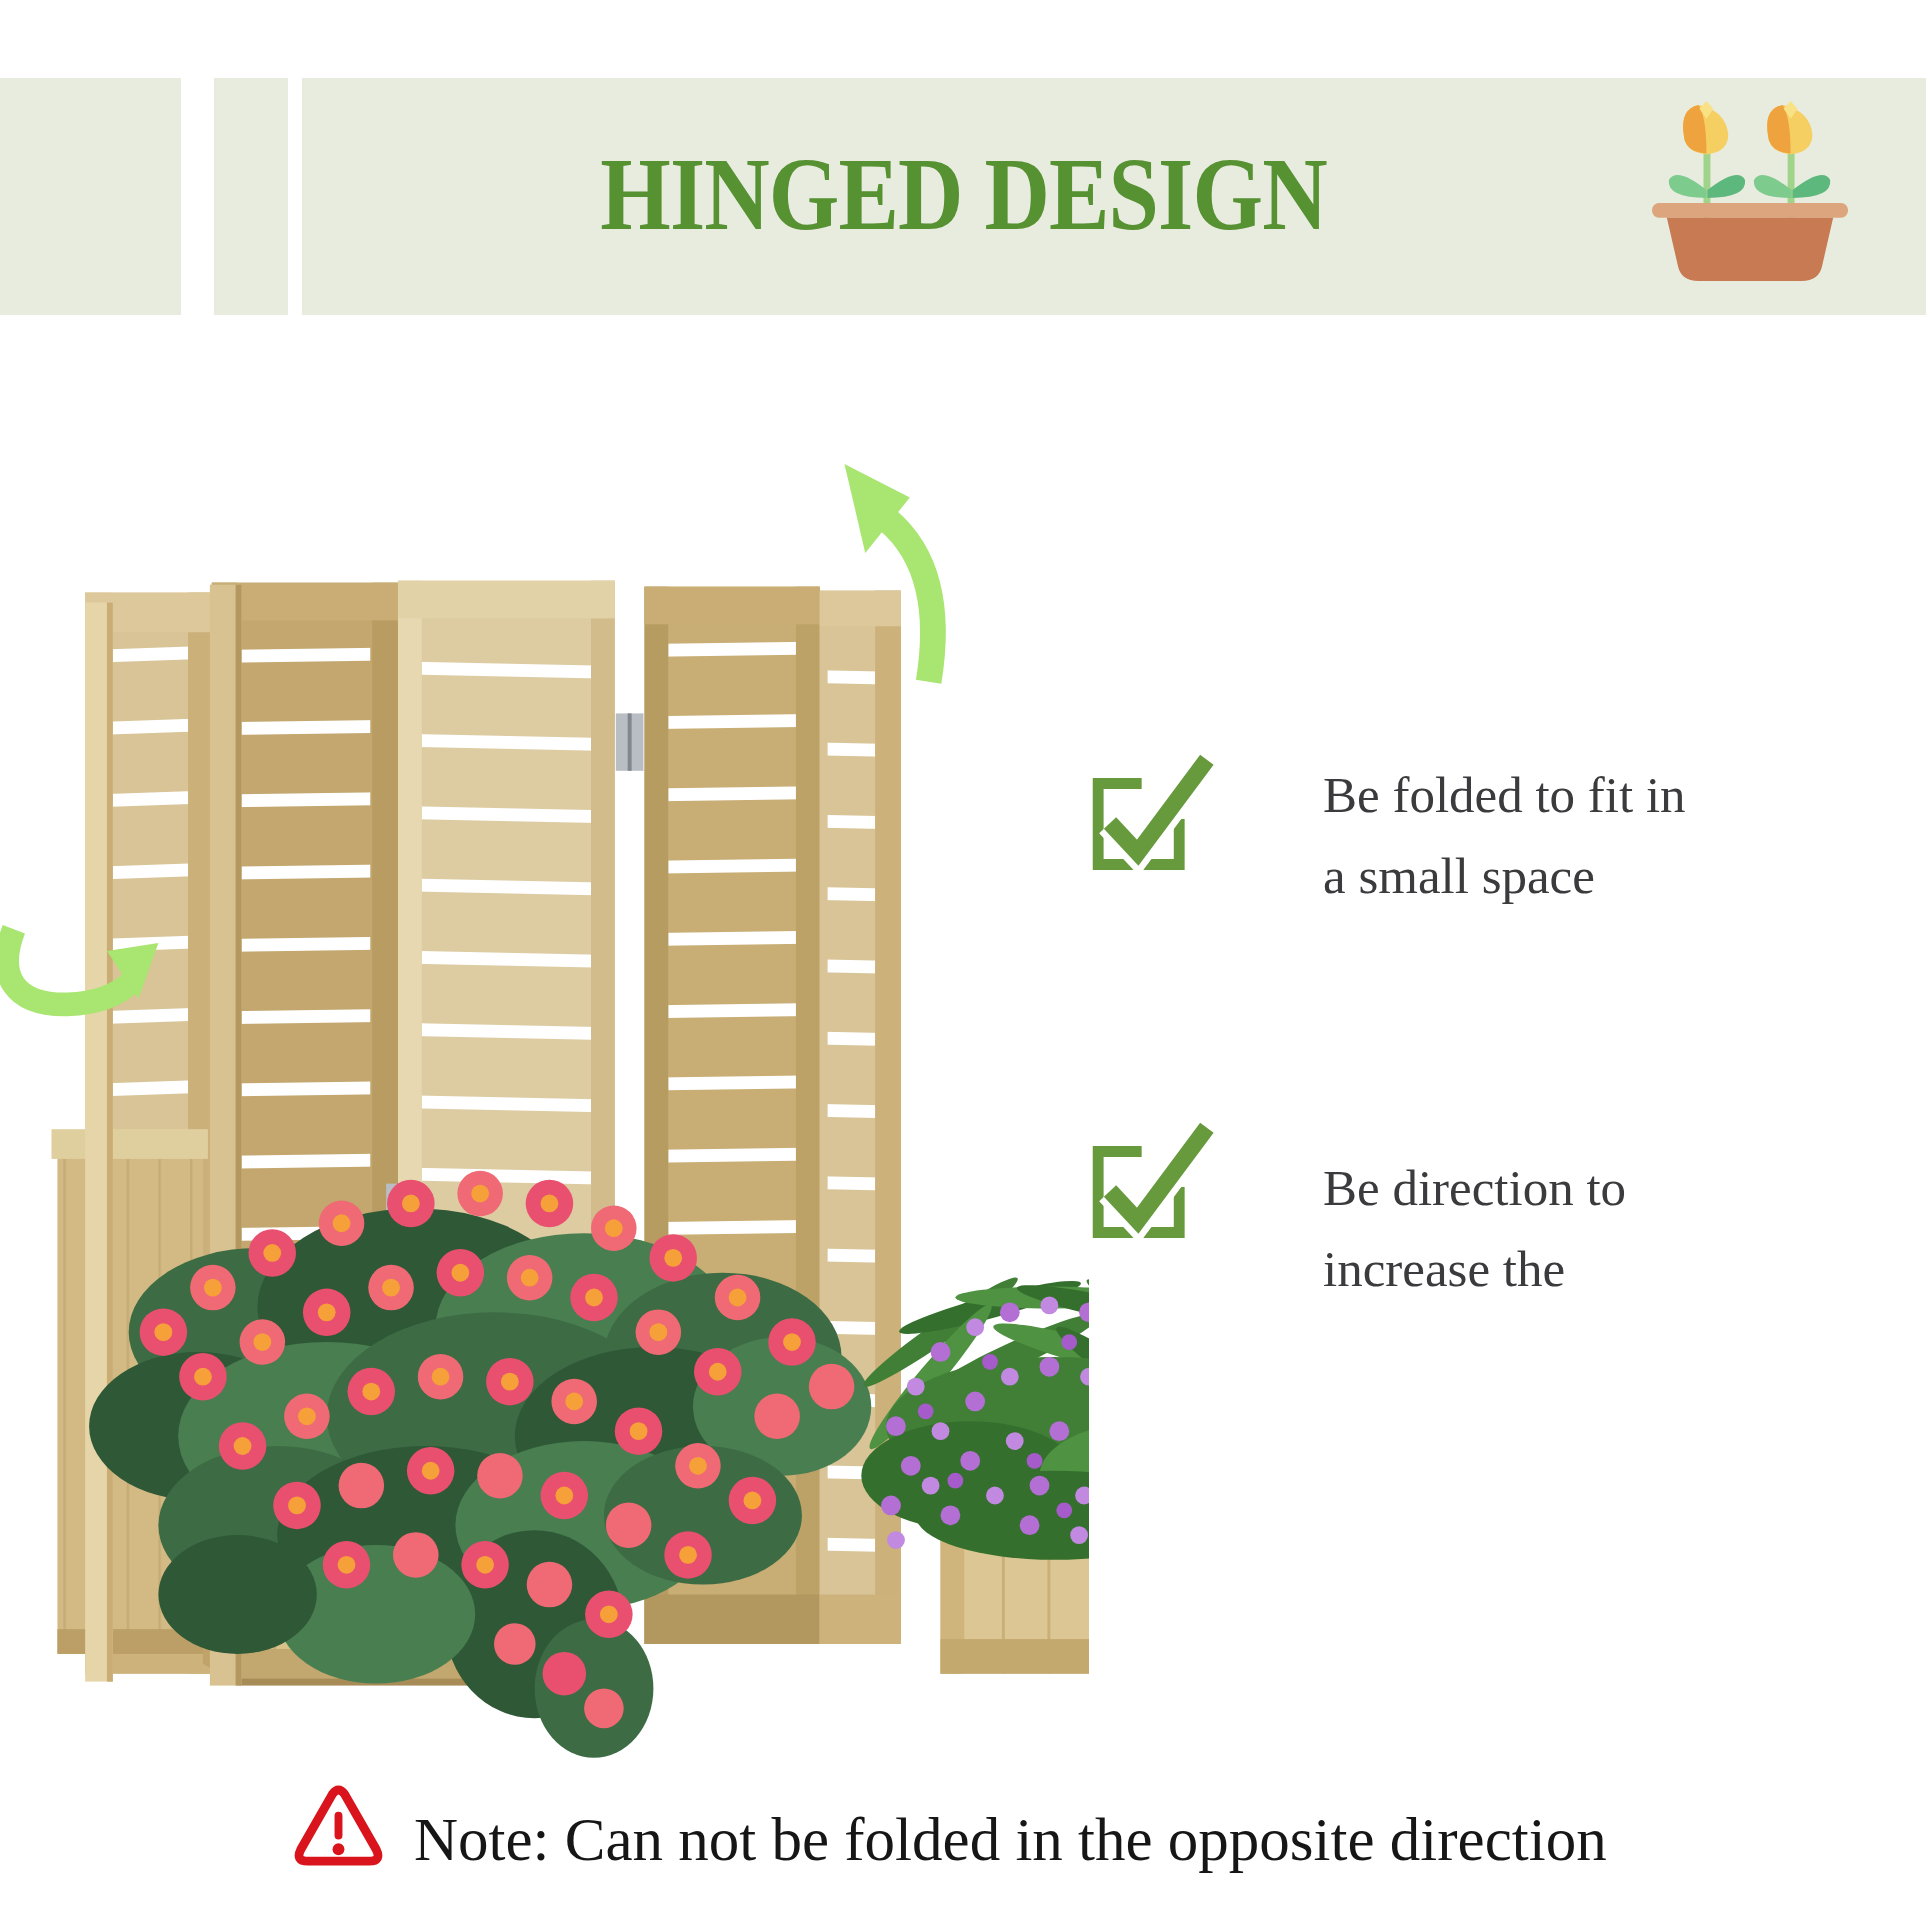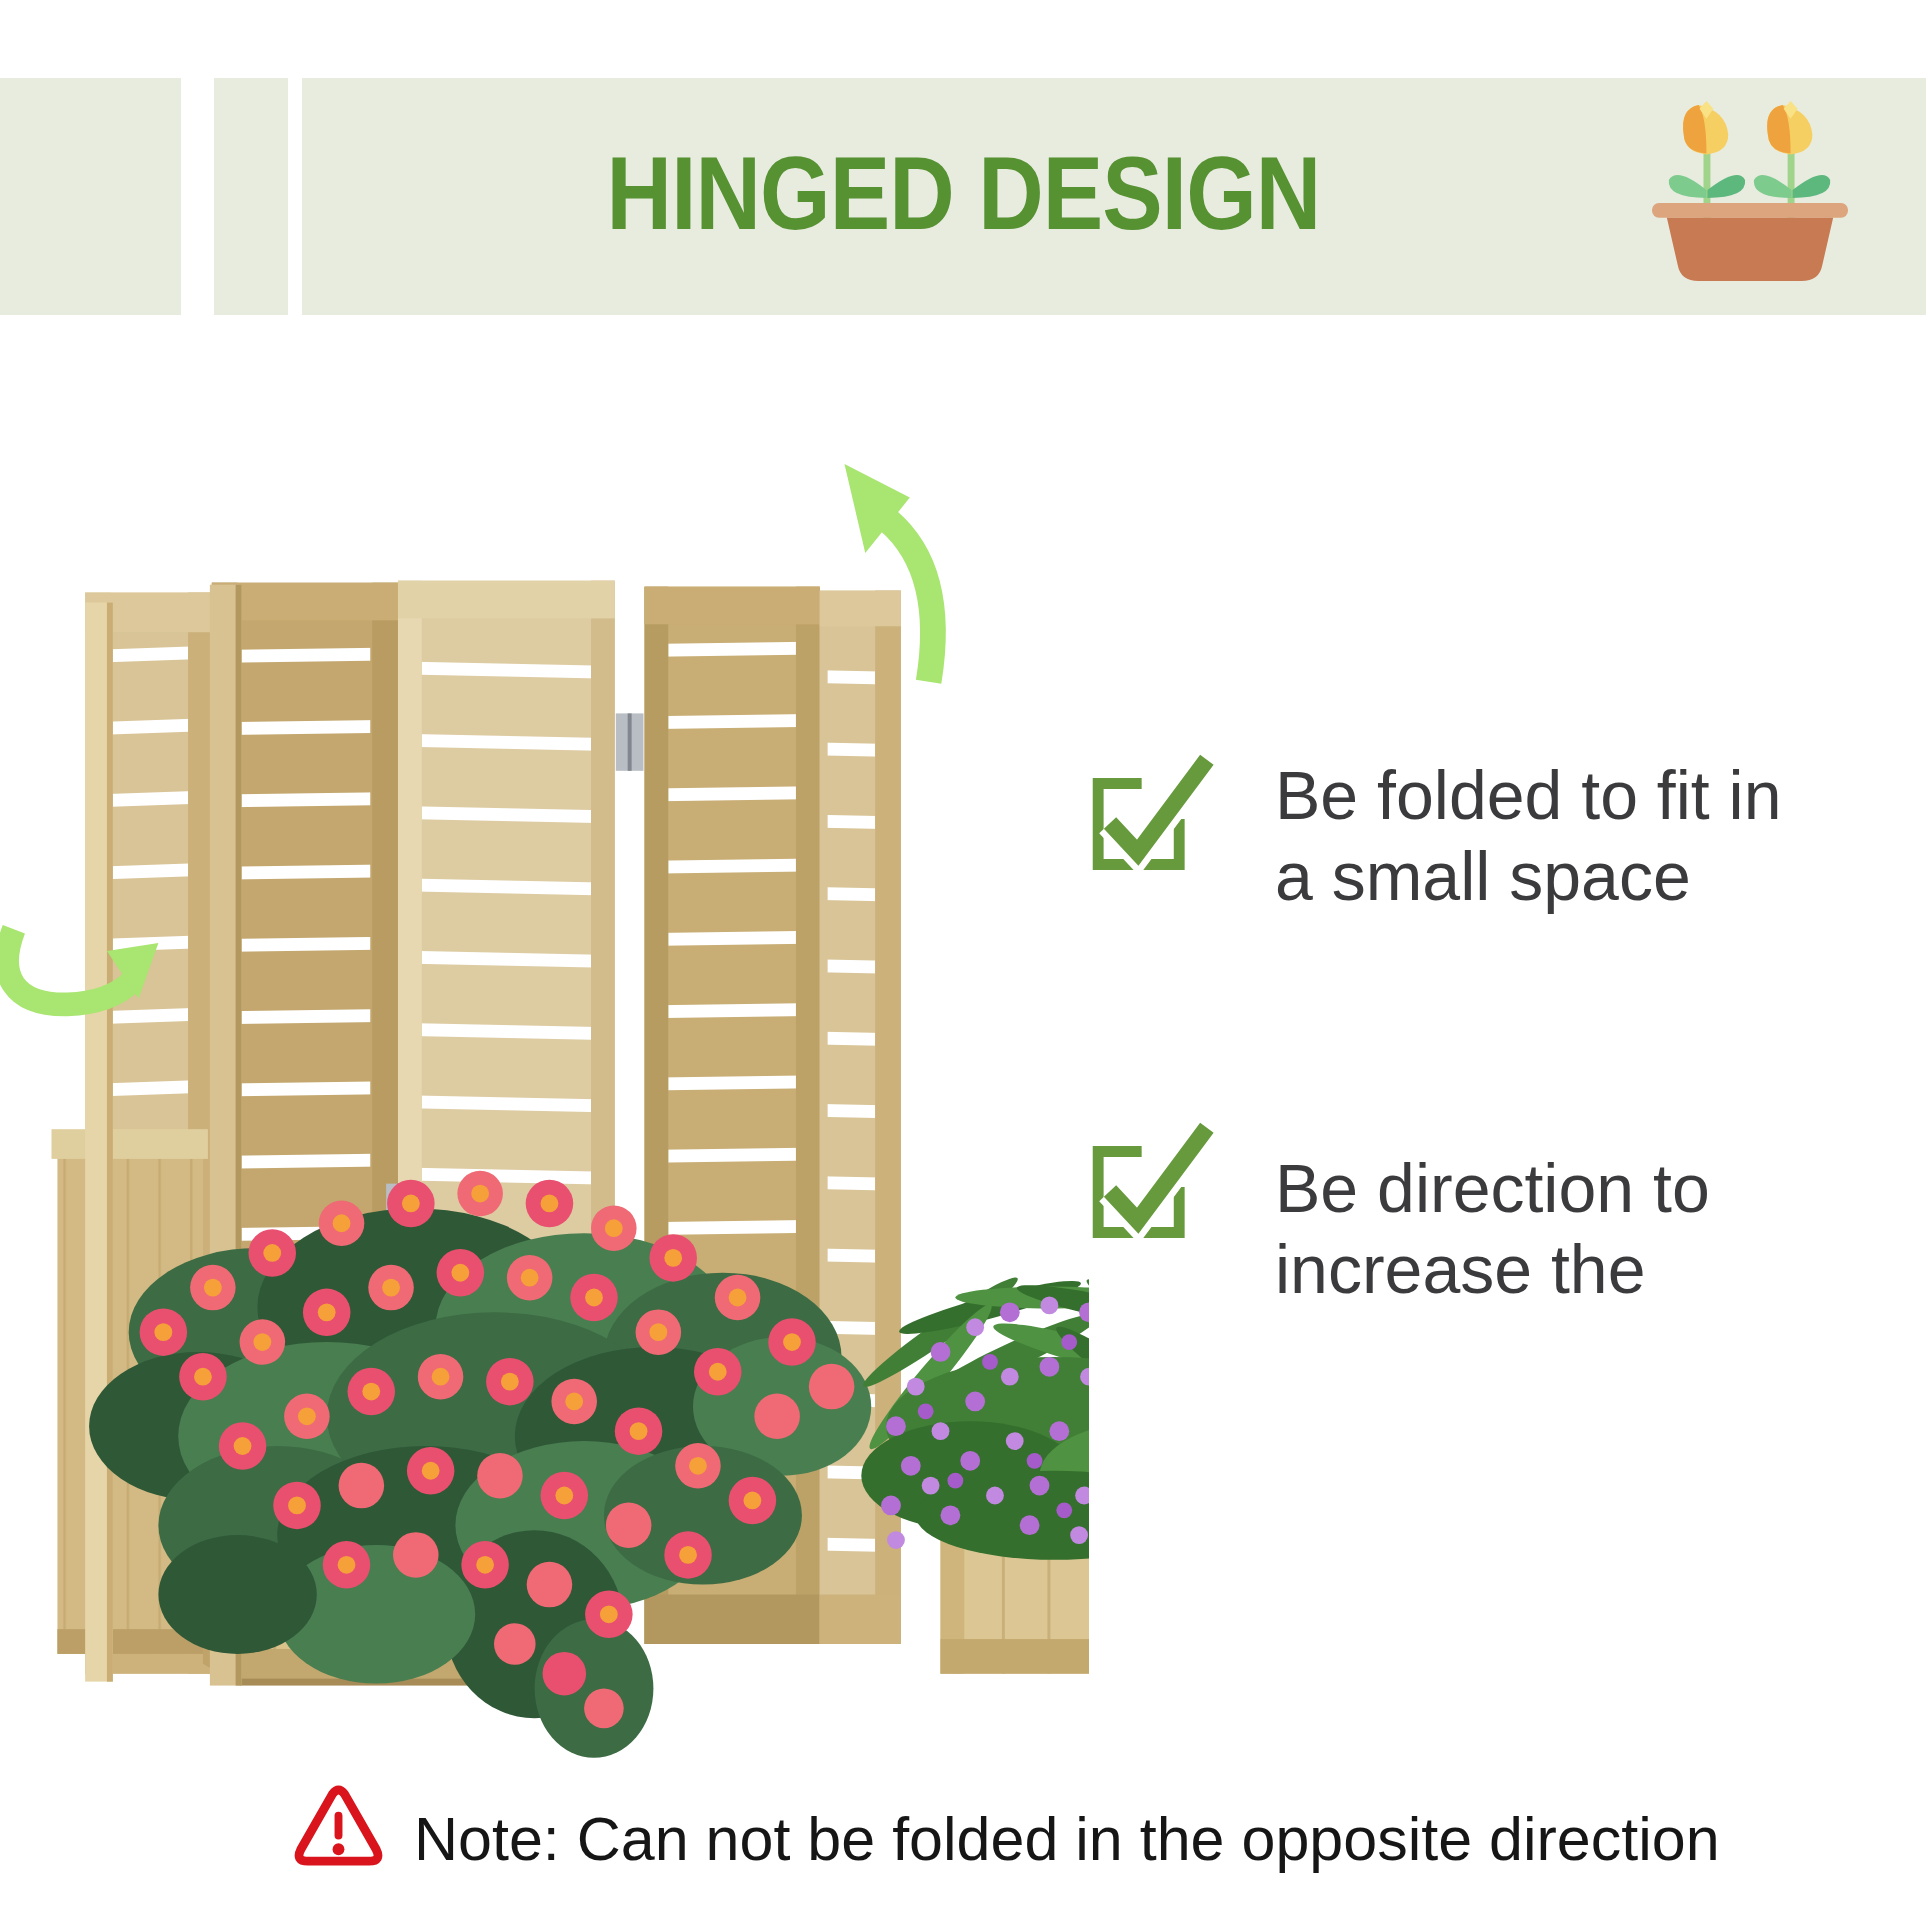--- a/index.html
+++ b/index.html
@@ -6,41 +6,41 @@
     --band:#e8ecdf;
     --title-green:#569132;
     --check-green:#679a3c;
     --warning-red:#da141c;
     --arrow-green:#a9e571;
     --text-dark:#3b3b3e;
   }
   html,body{margin:0;padding:0;background:#fff;}
   .canvas{
     position:relative;width:1927px;height:1927px;background:#ffffff;
-    font-family:Liberation Sans, sans-serif;overflow:hidden;
+    font-family:Liberation Serif, serif;overflow:hidden;
   }
   
   .band{position:absolute;left:302px;top:78px;width:1625px;height:237px;background:var(--band);}
   .stripe1{position:absolute;left:0;top:78px;width:181px;height:237px;background:var(--band);}
   .stripe2{position:absolute;left:214px;top:78px;width:74px;height:237px;background:var(--band);}
   .title{
     position:absolute;left:0;top:135px;width:1927px;text-align:center;
     font-size:103px;font-weight:bold;color:var(--title-green);
     letter-spacing:-1px;transform:scaleX(.88);
   }
   .pot-icon{position:absolute;left:1647px;top:95px;}
   
   .product{position:absolute;left:0;top:436px;}
   
   .check-icon{position:absolute;}
   .check1{left:1080px;top:742px;}
   .check2{left:1080px;top:1110px;}
   .feature-text{
-    position:absolute;left:1275px;color:var(--text-dark);
-    font-size:68px;line-height:81px;white-space:nowrap;
+    position:absolute;left:1323px;color:var(--text-dark);
+    font-size:51px;line-height:81px;white-space:nowrap;
   }
   .feature1{top:755px;}
   .feature2{top:1148px;}
   
   .warning-icon{position:absolute;left:293px;top:1784px;}
   .note-text{
     position:absolute;left:414px;top:1810px;color:#161616;
     font-size:61px;line-height:59px;white-space:nowrap;
   }
 </style>

